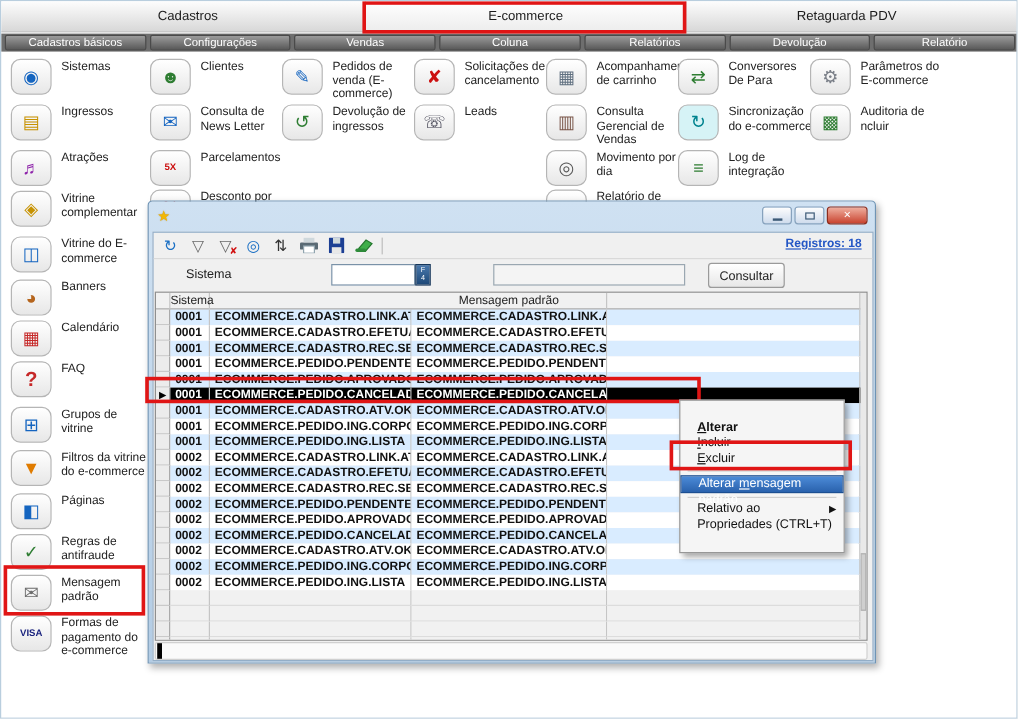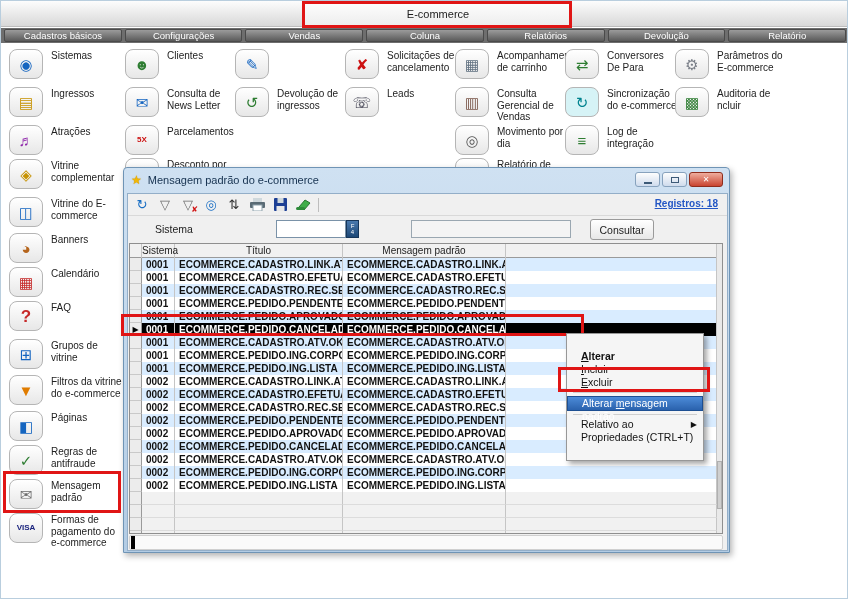--- a/index.html
+++ b/index.html
@@ -105,21 +105,23 @@
   .anno.a-side{left:2px;top:470px;width:118px;height:42px;z-index:30;}
   .anno.a-row{left:120px;top:313px;width:463px;height:22px;z-index:15;}
   .anno.a-menu{left:557px;top:366px;width:152px;height:25px;z-index:30;}
 </style>
 </head>
 <body>
 
 <div class="stage">
 
   <div class="tabbar">
+      <div class="tab t0">Cadastros</div>
       <div class="tab t1">E-commerce</div>
+      <div class="tab t2">Retaguarda PDV</div>
     </div>
   <div class="menubar">
       <div class="menubtn">Cadastros básicos</div>
       <div class="menubtn">Configurações</div>
       <div class="menubtn">Vendas</div>
       <div class="menubtn">Coluna</div>
       <div class="menubtn">Relatórios</div>
       <div class="menubtn">Devolução</div>
       <div class="menubtn">Relatório</div>
     </div>
@@ -192,20 +194,21 @@
       <div class="mod" style="left: 124px; top: 124px;">
         <span class="icn small-text" style="color: rgb(204, 17, 17);">5X</span>
         <span class="lbl">Parcelamentos</span>
       </div>
       <div class="mod" style="left: 124px; top: 157px;">
         <span class="icn" style="color: rgb(204, 17, 17);">%</span>
         <span class="lbl">Desconto por</span>
       </div>
       <div class="mod" style="left: 234px; top: 48px;">
         <span class="icn" style="color: rgb(21, 101, 192);">✎</span>
+        <span class="lbl">Pedidos de venda (E-commerce)</span>
       </div>
       <div class="mod" style="left: 234px; top: 86px;">
         <span class="icn" style="color: rgb(46, 125, 50);">↺</span>
         <span class="lbl">Devolução de ingressos</span>
       </div>
       <div class="mod" style="left: 344px; top: 48px;">
         <span class="icn" style="color: rgb(204, 17, 17);">✘</span>
         <span class="lbl">Solicitações de cancelamento</span>
       </div>
       <div class="mod" style="left: 344px; top: 86px;">
@@ -246,21 +249,20 @@
       </div>
       <div class="mod" style="left: 674px; top: 86px;">
         <span class="icn" style="color: rgb(46, 125, 50);">▩</span>
         <span class="lbl">Auditoria de ncluir</span>
       </div>
     </div>
 
   <div class="dialog">
     <div class="dlg-title">
       <span class="ticon">★</span>
-      <span>Mensagem padrão do e-commerce</span>
     </div>
     <div class="winbtns">
       <div class="wbtn">
           <span class="minbar"></span>
         </div>
       <div class="wbtn">
           <span class="maxbox"></span>
         </div>
       <div class="wbtn close">
           <span>✕</span>
@@ -306,21 +308,20 @@
         <div class="btn-consultar">Consultar</div>
       </div>
 
       <div class="grid" id="grid">
         <div class="vsb">
             <div class="thumb"></div>
           </div>
       <div class="g-head">
             <span class="hc" style="left: 0px; width: 12px;"></span>
             <span class="hc" style="left: 12px; width: 33px;">Sistema</span>
-            <span class="hc" style="left: 45px; width: 168px;">Título</span>
             <span class="hc" style="left: 213px; width: 163px;">Mensagem padrão</span>
             <span class="hc" style="left: 376px; width: 211px;"></span>
           </div>
           <div class="trow b" style="top: 14px;">
             <span class="ind"></span>
             <span class="cell" style="left: 12px; width: 33px;">0001</span>
             <span class="cell" style="left: 45px; width: 168px;">ECOMMERCE.CADASTRO.LINK.ATIV</span>
             <span class="cell" style="left: 213px; width: 163px;">ECOMMERCE.CADASTRO.LINK.ATIV</span>
             <span class="cell" style="left: 376px; width: 211px;"></span>
           </div>

